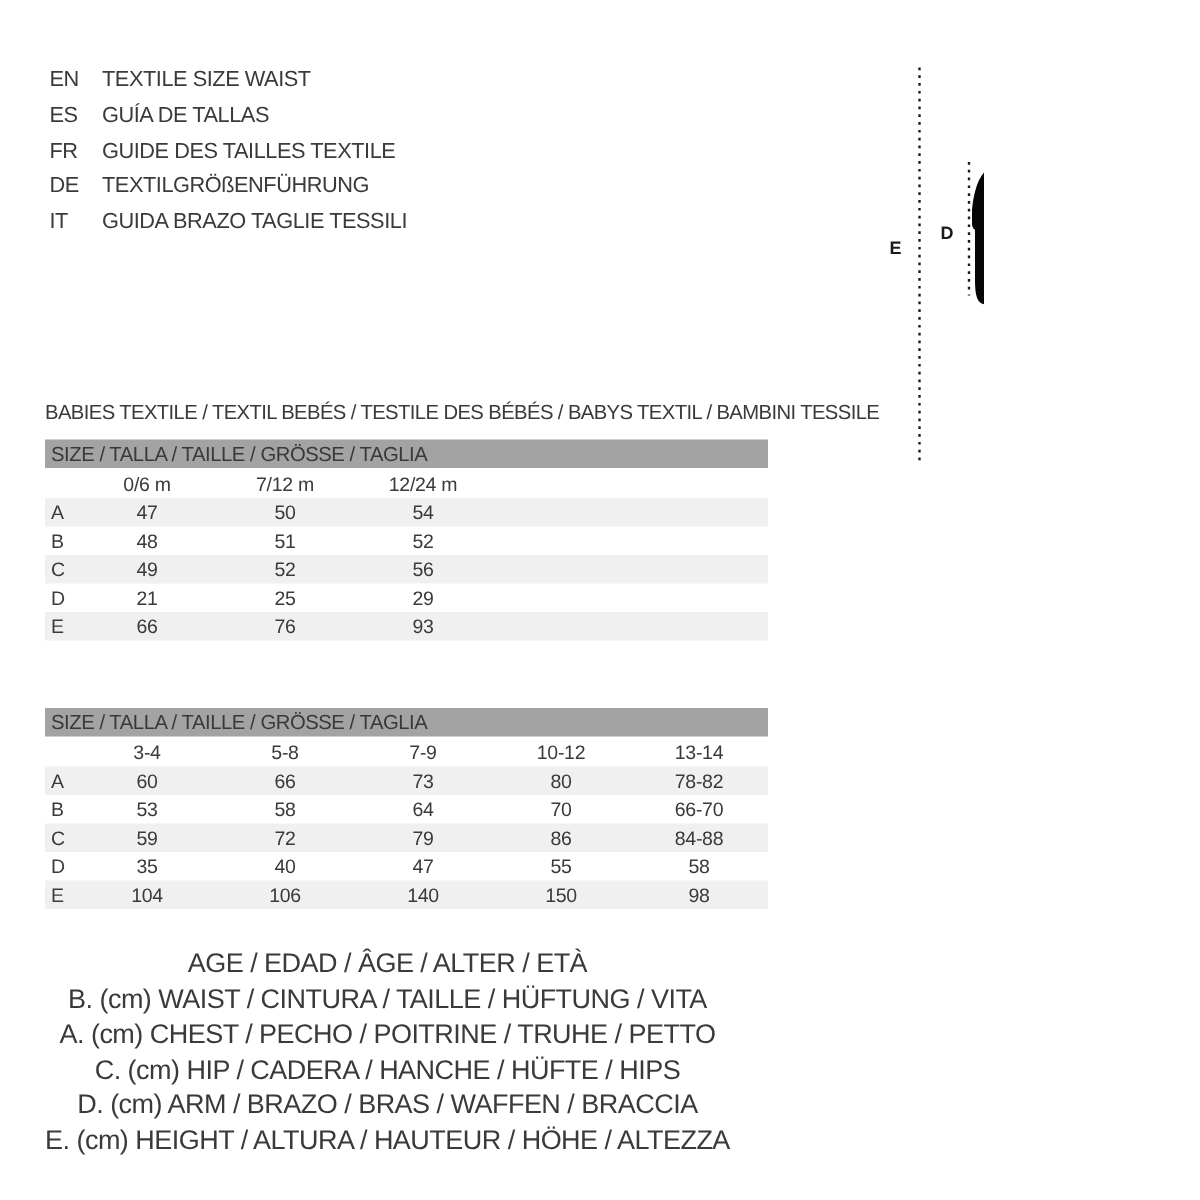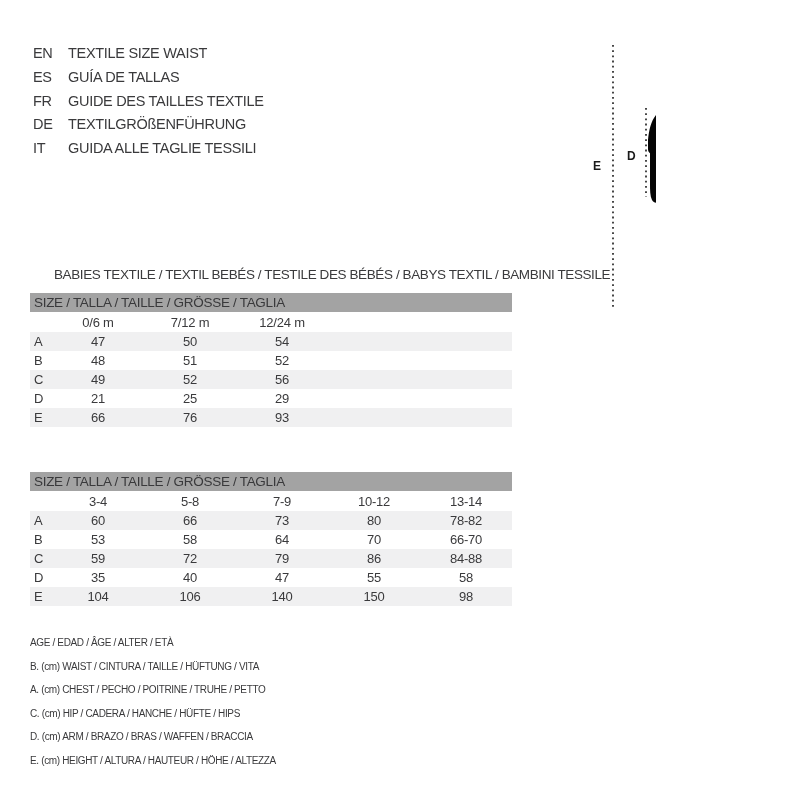--- a/index.html
+++ b/index.html
@@ -21,21 +21,21 @@
     position:absolute;left:30px;width:478px;height:19px;background:#a3a3a3;
     font-size:13.5px;letter-spacing:-0.3px;line-height:19px;padding-left:4px;white-space:nowrap;
     color:#39393b;
   }
   .tgrid{position:absolute;left:30px;width:482px;}
   .trow{display:grid;grid-template-columns:22px repeat(5,92px);height:19px;align-items:center;}
   .striped{background:#f0f0f1;}
   .cell{text-align:center;font-size:13px;letter-spacing:-0.2px;}
   .label-cell{text-align:left;padding-left:4px;}
   
-  .legend{position:absolute;left:30px;top:631px;font-size:10px;letter-spacing:-0.35px;line-height:23.5px;}
+  .legend{position:absolute;left:30px;top:631px;font-size:18px;letter-spacing:-0.35px;line-height:23.5px;text-align:center;}
 </style>
 </head>
 <body>
 
 <div class="page">
 
   <div class="lang-block">
     <div class="lang-row">
       <span class="lang-code">EN</span>
       <span>TEXTILE SIZE WAIST</span>
@@ -47,21 +47,21 @@
     <div class="lang-row">
       <span class="lang-code">FR</span>
       <span>GUIDE DES TAILLES TEXTILE</span>
     </div>
     <div class="lang-row">
       <span class="lang-code">DE</span>
       <span>TEXTILGRÖßENFÜHRUNG</span>
     </div>
     <div class="lang-row">
       <span class="lang-code">IT</span>
-      <span>GUIDA ALLE TAGLIE TESSILI</span>
+      <span>GUIDA BRAZO TAGLIE TESSILI</span>
     </div>
   </div>
 
   <div class="figure-wrap">
     <svg viewBox="575 20 215 300" xmlns="http://www.w3.org/2000/svg">
 
       <line x1="613" y1="45" x2="613" y2="310" stroke="#1a1a1a" stroke-width="1.6" stroke-dasharray="1.8 3.4"></line>
 
       <line x1="646" y1="108" x2="646" y2="197" stroke="#1a1a1a" stroke-width="1.6" stroke-dasharray="1.8 3.4"></line>
 
@@ -87,21 +87,21 @@
       <line x1="734" y1="199" x2="757" y2="199" stroke="#1a1a1a" stroke-width="1.6" stroke-dasharray="1.8 2.8"></line>
 
       <text x="762" y="132.5">A</text>
       <text x="762" y="167">B</text>
       <text x="762" y="203.5">C</text>
       <text x="627" y="159.5">D</text>
       <text x="593" y="169.5">E</text>
     </svg>
   </div>
 
-  <div class="tbl-title" style="top:267px;margin-left:24px;">BABIES TEXTILE / TEXTIL BEBÉS / TESTILE DES BÉBÉS / BABYS TEXTIL / BAMBINI TESSILE</div>
+  <div class="tbl-title" style="top:267px;">BABIES TEXTILE / TEXTIL BEBÉS / TESTILE DES BÉBÉS / BABYS TEXTIL / BAMBINI TESSILE</div>
   <div class="size-bar" style="top:293px;">SIZE / TALLA / TAILLE / GRÖSSE / TAGLIA</div>
   <div class="tgrid" id="babies-grid" style="top:313px;">
       <div class="trow">
         <div class="cell label-cell"></div>
         <div class="cell">0/6 m</div>
         <div class="cell">7/12 m</div>
         <div class="cell">12/24 m</div>
         <div class="cell"></div>
         <div class="cell"></div>
       </div>

